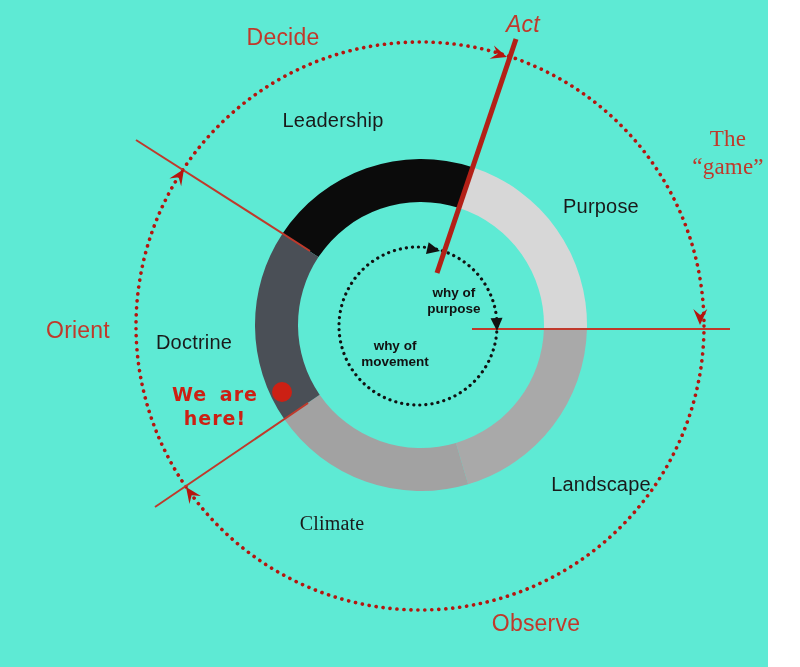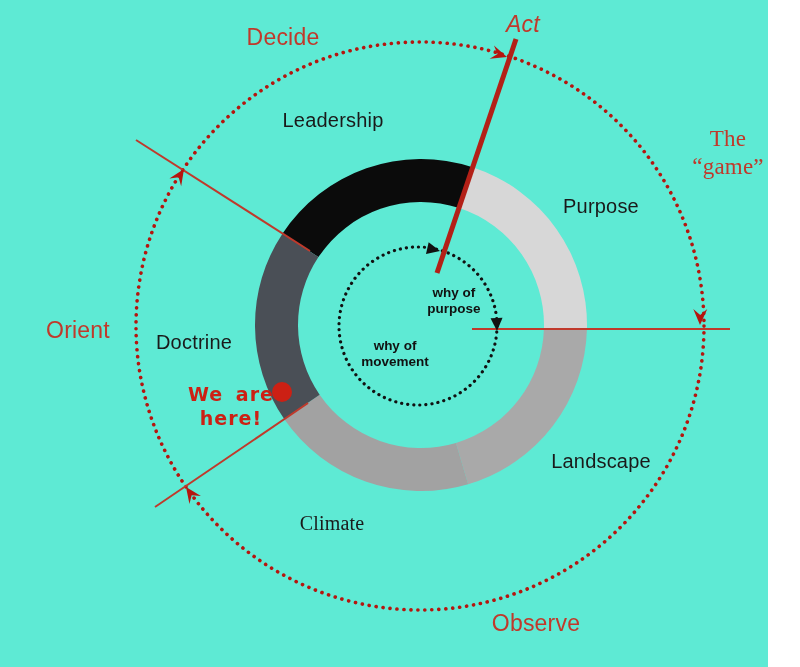--- a/index.html
+++ b/index.html
@@ -4,21 +4,21 @@
 <style>
   html,body{margin:0;padding:0;background:#ffffff;}
   #stage{position:relative;width:768px;height:667px;background:#5eead4;overflow:hidden;
          font-family:"Liberation Sans",sans-serif;}
   #diagram-svg{position:absolute;left:0;top:0;}
   .lbl{position:absolute;transform:translate(-50%,-50%);white-space:pre-line;text-align:center;line-height:1.2;}
   .phase-label{color:#c0392b;font-size:23px;letter-spacing:0.2px;}
   .ring-label{color:#1a1a1a;font-size:20px;letter-spacing:0.2px;}
   .inner-label{color:#111111;font-size:13.5px;line-height:1.2;font-weight:bold;}
   .here-label{color:#cc2014;font-size:19px;font-weight:700;line-height:1.25;
-              letter-spacing:1px;word-spacing:5px;font-family:"DejaVu Sans",sans-serif;margin-left:16px;}
+              letter-spacing:1px;word-spacing:5px;font-family:"DejaVu Sans",sans-serif;}
 </style>
 </head>
 <body>
 
 <div id="stage">
   <svg id="diagram-svg" width="800" height="667" viewBox="0 0 800 667">
       <path d="M282.5749535368501,233.37846043819832 A166,166 0 0 1 472.57228731870146,167.2143885497879 L459.21320084458,208.0865650097826 A123,123 0 0 0 318.4320438857383,257.11175080661684 Z" fill="#0b0b0b"></path>
       <path d="M472.57228731870146,167.2143885497879 A166,166 0 0 1 586.9504473036764,329.0557415733404 L543.9632832430855,328.0051579127763 A123,123 0 0 0 459.21320084458,208.0865650097826 Z" fill="#d7d7d7"></path>
       <path d="M586.9504473036764,329.0557415733404 A166,166 0 0 1 468.1465472208511,484.16407598812003 L455.93388739858244,442.93482738878777 A123,123 0 0 0 543.9632832430855,328.0051579127763 Z" fill="#a9a9a9"></path>
       <path d="M468.1465472208511,484.16407598812003 A166,166 0 0 1 284.1950526887454,419.0234353295223 L319.6324787994921,394.6679671417545 A123,123 0 0 0 455.93388739858244,442.93482738878777 Z" fill="#a2a2a2"></path>
@@ -40,21 +40,21 @@
 
   <div class="lbl phase-label" style="left: 283px; top: 38px;">Decide</div>
   <div class="lbl phase-label" style="left: 523px; top: 25px; font-style: italic;">Act</div>
   <div class="lbl phase-label" style="left: 728px; top: 153px; font-family: Liberation Serif, serif;">The “game”</div>
   <div class="lbl phase-label" style="left: 78px; top: 331px;">Orient</div>
   <div class="lbl phase-label" style="left: 536px; top: 624px;">Observe</div>
 
   <div class="lbl ring-label" style="left: 333px; top: 120px;">Leadership</div>
   <div class="lbl ring-label" style="left: 601px; top: 206px;">Purpose</div>
   <div class="lbl ring-label" style="left: 194px; top: 330px; margin-top: 12px;">Doctrine</div>
-  <div class="lbl ring-label" style="left: 601px; top: 461px;">Landscape</div>
+  <div class="lbl ring-label" style="left: 601px; top: 484px;">Landscape</div>
   <div class="lbl ring-label" style="left: 332px; top: 523px; font-family: Liberation Serif, serif;">Climate</div>
 
   <div class="lbl inner-label" style="left: 454px; top: 301px;">why of
 purpose</div>
   <div class="lbl inner-label" style="left: 395px; top: 354px;">why of
 movement</div>
 
   <div class="lbl here-label" style="left: 215px; top: 407px;">We are
 here!</div>
 </div>

